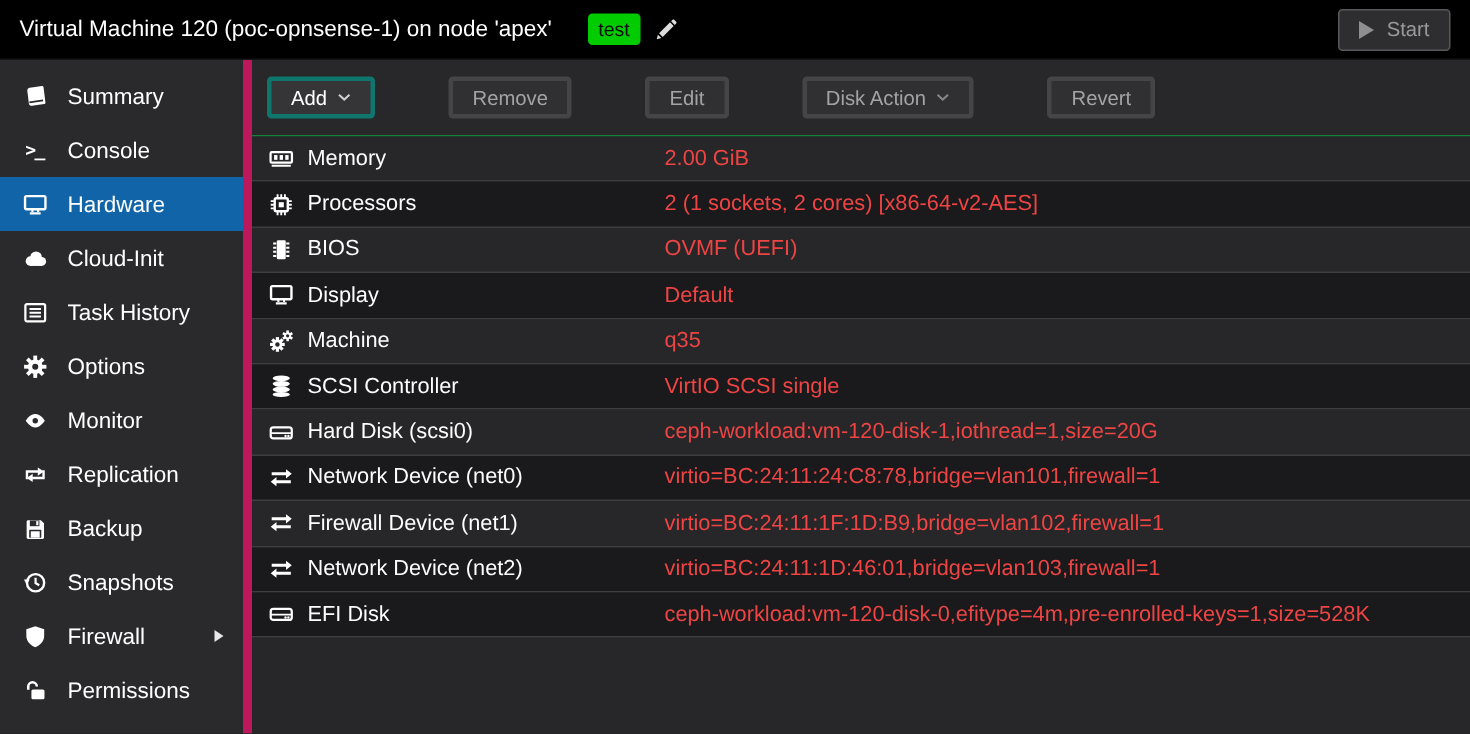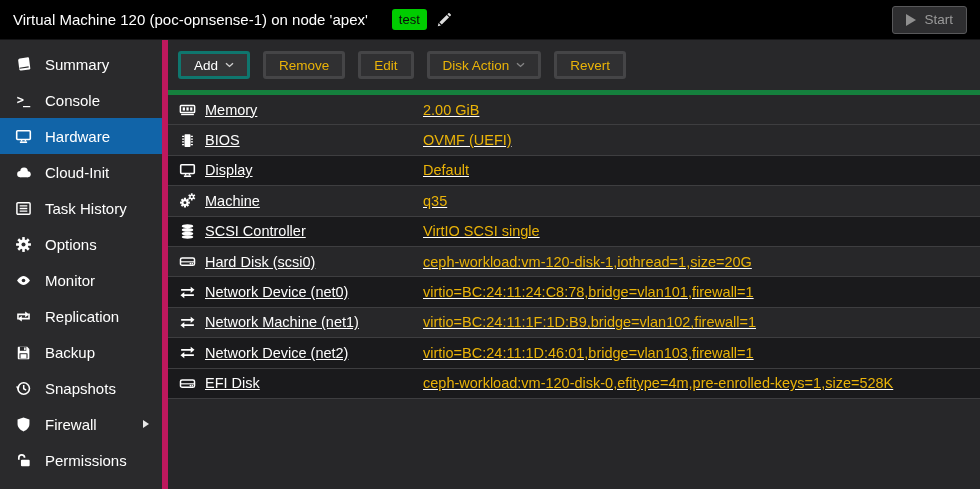--- a/index.html
+++ b/index.html
@@ -53,34 +53,34 @@
   
   .toolbar {
     height: 50px; background: #28282a; display: flex; align-items: center;
     gap: 13px; padding: 0 0 0 10px; flex: none;
   }
   .tb-btn {
     display: inline-flex; align-items: center; gap: 7px; height: 28px;
     padding: 0 13px; border-radius: 3px; font-size: 13.5px; font-family: inherit;
     background: #353537; border: 3px solid #0f766e; color: #fff; cursor: pointer;
   }
-  .tb-btn.disabled { background: #303032; border-color: #454547; color: #eab308; cursor: default; }
+  .tb-btn.disabled { background: #303032; border-color: #454547; color: #a3a3a3; cursor: default; margin-left: 36px; }
   .chev { display: inline-block; }
   
-  .grid { border-top: 5px solid #15803d; text-decoration: underline; }
+  .grid { border-top: 1px solid #15803d; }
   .row {
     height: 30.4px; display: flex; align-items: center; padding-left: 10px;
     border-bottom: 1px solid #3e3e40; cursor: pointer;
   }
   .row.lt { background: #272729; }
   .row.dk { background: #1a1a1c; }
   .row-ic { width: 18px; height: 17px; margin-right: 9px; flex: none;
     display: flex; align-items: center; justify-content: center; }
   .row-label { width: 218px; flex: none; color: #fdfdfd; }
-  .row-value { flex: 1; color: #eab308; white-space: nowrap; }
+  .row-value { flex: 1; color: #ef4444; white-space: nowrap; margin-left: 20px; }
   svg { display: block; }
 </style>
 </head>
 <body>
 
 <div>
 
   <div class="hdr">
     <div class="title">Virtual Machine 120 (poc-opnsense-1) on node 'apex'</div>
     <span class="tag">test</span>
@@ -257,20 +257,33 @@
                 <g fill="#fff">
                   <rect x="3.5" y="6" width="2.1" height="3"></rect>
                   <rect x="7" y="6" width="2.1" height="3"></rect>
                   <rect x="10.5" y="6" width="2.1" height="3"></rect>
                 </g>
                 <path d="M2 12.7h12" stroke="#fff" stroke-width="1.3"></path>
               </svg>
             </span>
           <span class="row-label">Memory</span>
           <span class="row-value">2.00 GiB</span>
+        </div>
+        <div class="row dk">
+          <span class="row-ic">
+              <svg width="17" height="17" viewBox="0 0 16 16">
+                <rect x="3.9" y="3.9" width="8.2" height="8.2" rx="1" fill="none" stroke="#fff" stroke-width="1.5"></rect>
+                <rect x="6.4" y="6.4" width="3.2" height="3.2" fill="#fff"></rect>
+                <g stroke="#fff" stroke-width="1.2">
+                  <path d="M5.7 1.4v2M8 1.4v2M10.3 1.4v2M5.7 12.6v2M8 12.6v2M10.3 12.6v2M1.4 5.7h2M1.4 8h2M1.4 10.3h2M12.6 5.7h2M12.6 8h2M12.6 10.3h2"></path>
+                </g>
+              </svg>
+            </span>
+          <span class="row-label">Processors</span>
+          <span class="row-value">2 (1 sockets, 2 cores) [x86-64-v2-AES]</span>
         </div>
         <div class="row lt">
           <span class="row-ic">
               <svg width="17" height="17" viewBox="0 0 16 16">
                 <rect x="5.2" y="2" width="5.6" height="12" rx="0.8" fill="#fff"></rect>
                 <g stroke="#fff" stroke-width="1.2">
                   <path d="M2.9 4.1h2M2.9 6.7h2M2.9 9.3h2M2.9 11.9h2M11.1 4.1h2M11.1 6.7h2M11.1 9.3h2M11.1 11.9h2"></path>
                 </g>
               </svg>
             </span>
@@ -347,21 +360,21 @@
           <span class="row-label">Network Device (net0)</span>
           <span class="row-value">virtio=BC:24:11:24:C8:78,bridge=vlan101,firewall=1</span>
         </div>
         <div class="row lt">
           <span class="row-ic">
               <svg width="17" height="17" viewBox="0 0 16 16" fill="#fff">
                 <path d="M2 4.6h9V2.6l3.6 2.9-3.6 2.9V6.4H2z"></path>
                 <path d="M14 9.6H5V7.6L1.4 10.5 5 13.4v-2h9z"></path>
               </svg>
             </span>
-          <span class="row-label">Network Machine (net1)</span>
+          <span class="row-label">Firewall Device (net1)</span>
           <span class="row-value">virtio=BC:24:11:1F:1D:B9,bridge=vlan102,firewall=1</span>
         </div>
         <div class="row dk">
           <span class="row-ic">
               <svg width="17" height="17" viewBox="0 0 16 16" fill="#fff">
                 <path d="M2 4.6h9V2.6l3.6 2.9-3.6 2.9V6.4H2z"></path>
                 <path d="M14 9.6H5V7.6L1.4 10.5 5 13.4v-2h9z"></path>
               </svg>
             </span>
           <span class="row-label">Network Device (net2)</span>

